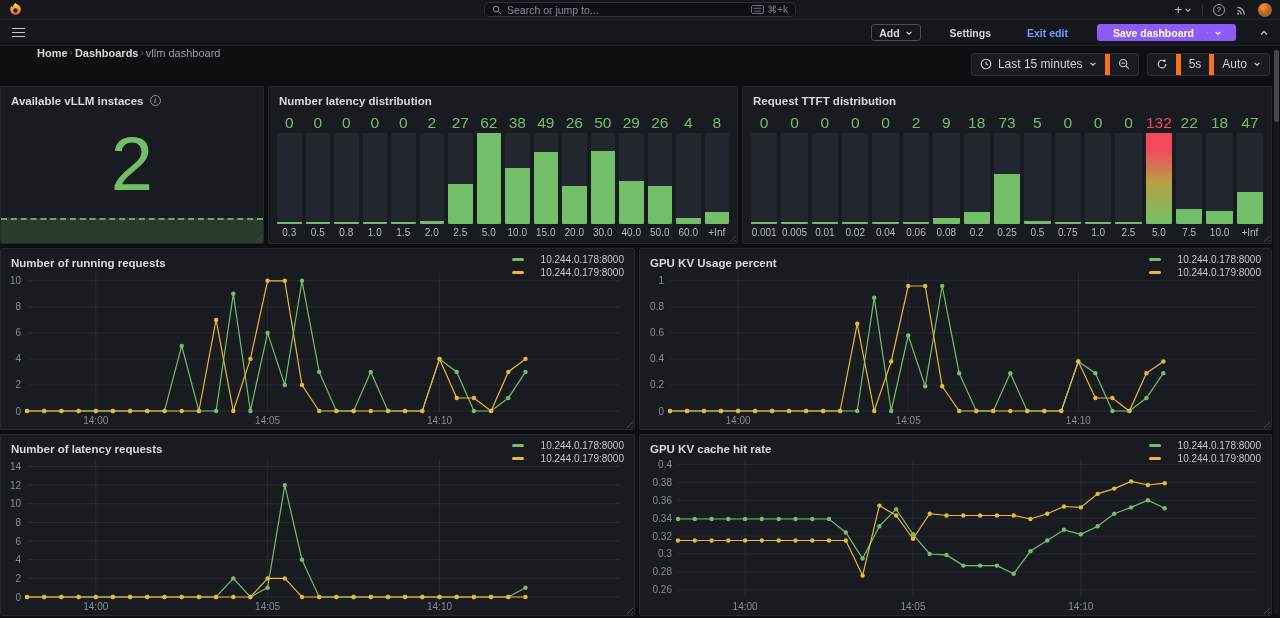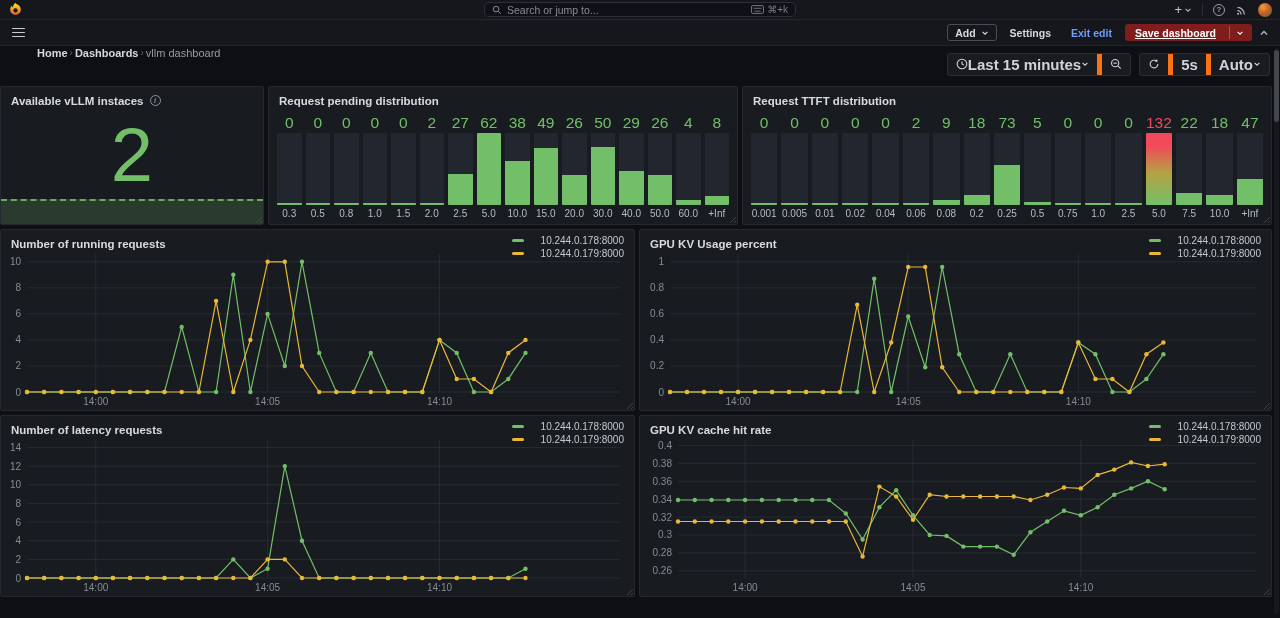--- a/index.html
+++ b/index.html
@@ -28,45 +28,45 @@
 
   
   .toolbar { height:26px; background:#15171c; border-bottom:1px solid #22242a;
     display:flex; align-items:center; padding:0 10px; gap:10px; }
   .hamburger { display:flex; flex-direction:column; gap:2.5px; cursor:pointer; padding:2px; }
   .hamburger span { width:13px; height:1.6px; background:#c9ccd2; border-radius:1px; }
   .crumbs { display:flex; align-items:flex-start; gap:2px;margin-top:40px; }
   .crumb { color:#d6d8dc; font-weight:700; cursor:pointer; }
   .crumb.current { color:#989ca4; font-weight:400; cursor:default; }
   .crumb-sep { color:#5a5e66; font-size:10px; }
-  .toolbar-right { margin-left:auto; display:flex; align-items:center; gap:6px; }
+  .toolbar-right { margin-left:auto; display:flex; align-items:center; gap:22px; }
   .btn { display:flex; align-items:center; gap:5px; height:17px; padding:0 7px;
     border-radius:3px; color:#d7d9dd; font-weight:700; cursor:pointer; font-size:10.5px; }
   .btn.outline { border:1px solid #4a4d54; }
   .btn.linkish { color:#d7d9dd; }
   .btn.bluelink { color:#6e9fff; }
-  .btn.primary { background:#7f1d1d; color:#fff; padding:2px; overflow:hidden;text-decoration:underline; }
+  .btn.primary { background:#8b5cf6; color:#fff; padding:8px; overflow:hidden; }
   .btn.primary .seg { padding:0 8px; display:flex; align-items:center; height:100%; }
   .btn.primary .seg + .seg { border-left:1px solid rgba(255,255,255,0.25); padding:0 6px; }
   .chev { width:8px; height:8px; }
 
   
   .subbar { height:36px; display:flex; align-items:center; justify-content:flex-end;
     gap:8px; padding:0 10px; }
   .tb-group { display:flex; align-items:stretch; height:23px; border:1px solid #2b2e35;
     background:#181b20; border-radius:3px; }
-  .tb-seg { display:flex; align-items:center; gap:0; padding:0 8px;
-    color:#d0d3d8; font-weight:700; font-size:15px; cursor:pointer; }
+  .tb-seg { display:flex; align-items:center; gap:6px; padding:0 8px;
+    color:#d0d3d8; font-weight:400; font-size:12px; cursor:pointer; }
   .tb-seg + .tb-seg { border-left:5px solid #f97316; }
   .tb-ico { width:12px; height:12px; display:block; }
 
   
   .dashboard { padding:4px 8px 0 0; display:flex; flex-direction:column; gap:4px; }
   .row { display:grid; gap:4px; }
-  .row1 { grid-template-columns:264px 470px 1fr; height:139px; }
+  .row1 { grid-template-columns:264px 470px 1fr; height:158px; }
   .row2 { grid-template-columns:635px 1fr; height:182px; }
 
   .panel { background:#181b20; border:1px solid #25282e; border-radius:2px;
     display:flex; flex-direction:column; position:relative; overflow:hidden; }
   .panel-header { height:24px; flex:none; display:flex; align-items:center;
     gap:6px; padding:3px 10px 0; cursor:pointer; }
   .panel-title { font-size:11.5px; font-weight:700; color:#d8dade; white-space:nowrap; }
   .info-circle { width:11px; height:11px; border:1px solid #8d919a; border-radius:50%;
     color:#8d919a; font-size:7.5px; display:flex; align-items:center; justify-content:center;
     font-style:italic; font-weight:700; }
@@ -251,21 +251,21 @@
         <div class="stat-wrap">
           <span class="stat-value">2</span>
         </div>
         <div class="stat-spark"></div>
       </div>
       <div class="resize-corner"></div>
     </section>
 
     <section class="panel">
       <div class="panel-header">
-        <span class="panel-title">Request pending distribution</span>
+        <span class="panel-title">Number latency distribution</span>
       </div>
       <div class="panel-body">
           <div class="bars">
             <div class="barcol">
               <div class="bar-val">0</div>
               <div class="bar-track">
                 <div class="bar-fill" style="height: 0%;"></div>
               </div>
               <div class="bar-cat">0.3</div>
             </div>

